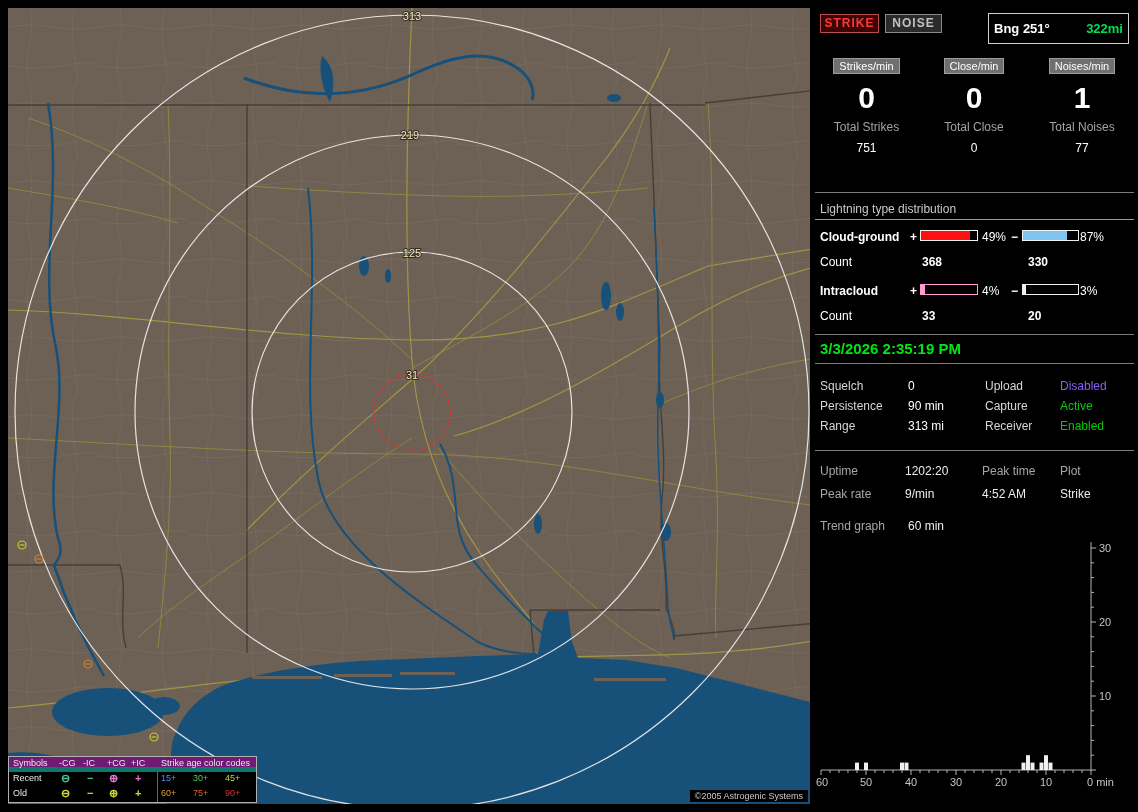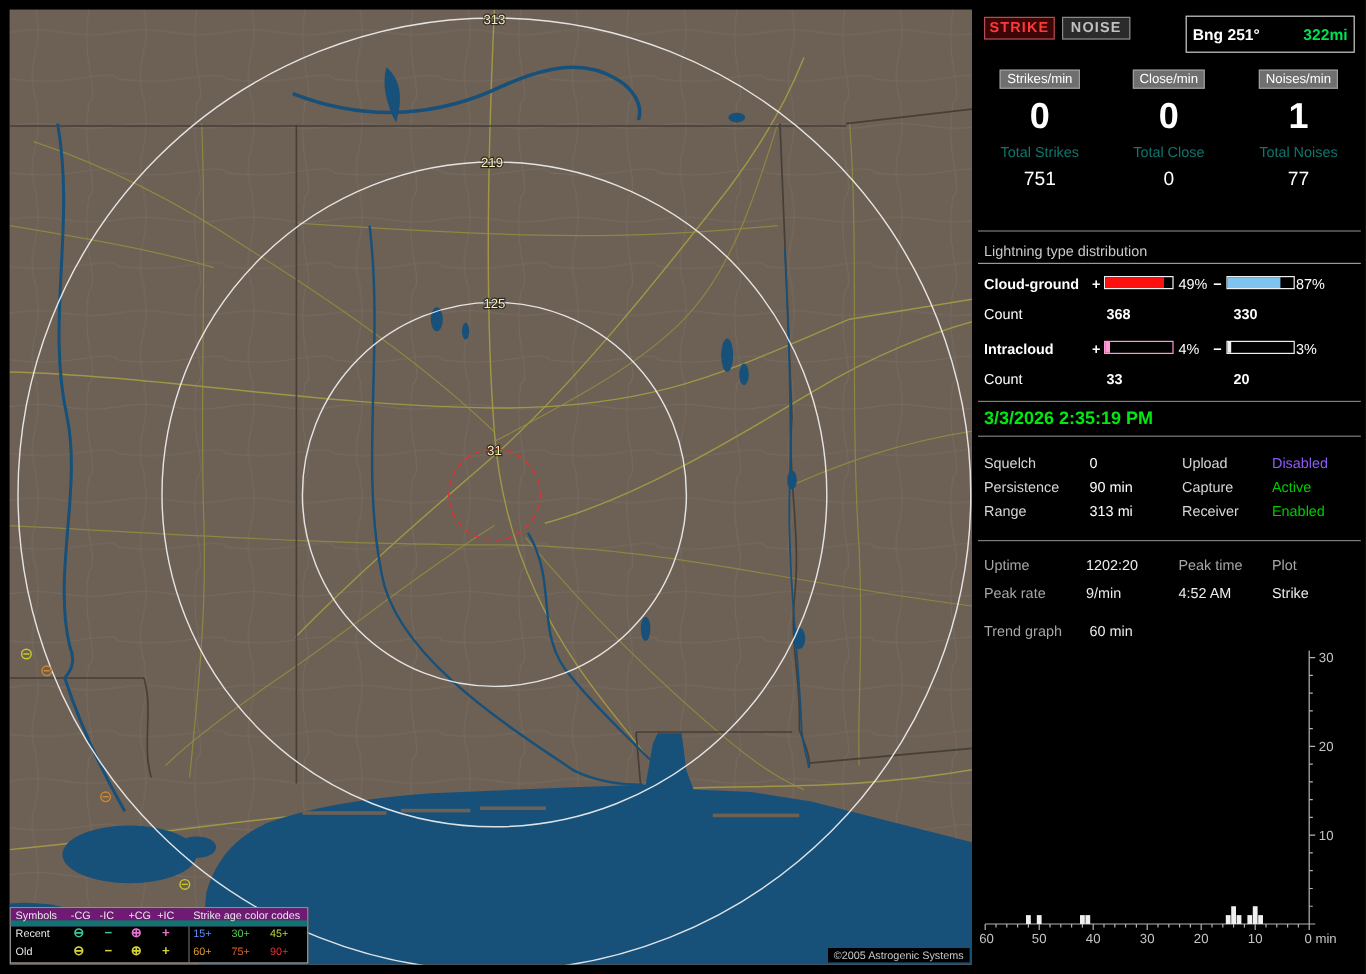--- a/index.html
+++ b/index.html
@@ -50,22 +50,22 @@
   #bearing-range{color:#00e050;}
 
   #stats-row{position:absolute;top:50px;left:0;width:100%;display:flex;}
   .stat-col{text-align:center;}
   .stat-col:nth-child(1){width:103px;}
   .stat-col:nth-child(2){width:112px;}
   .stat-col:nth-child(3){width:104px;}
   .stat-label{display:inline-block;background:#6f6f6f;color:#fff;
               border:1px solid #9d9d9d;font-size:11px;padding:1px 5px;}
   .stat-rate{font-size:30px;font-weight:bold;margin-top:6px;height:36px;line-height:36px;}
-  .stat-total-label{font-size:12px;margin-top:4px;color:#0f766e;}
-  .stat-total{font-size:16px;margin-top:7px;}
+  .stat-total-label{font-size:12px;margin-top:4px;color:#a3a3a3;}
+  .stat-total{font-size:12px;margin-top:7px;}
 
   #dist-title{position:absolute;top:194px;left:0;width:100%;color:#c9c9c9;
               padding:0 0 3px 5px;border-bottom:1px solid #9a9a9a;box-sizing:border-box;}
   .dist-row{position:absolute;left:0;width:100%;height:15px;}
   .dist-row span{position:absolute;top:0;}
   .dist-name{left:5px;font-weight:bold;}
   .dist-sign{font-weight:bold;}
   .dist-bar{top:2px;width:58px;height:11px;border:1px solid #fff;
             box-sizing:border-box;display:block;}
   .dist-fill{display:block;height:100%;}

